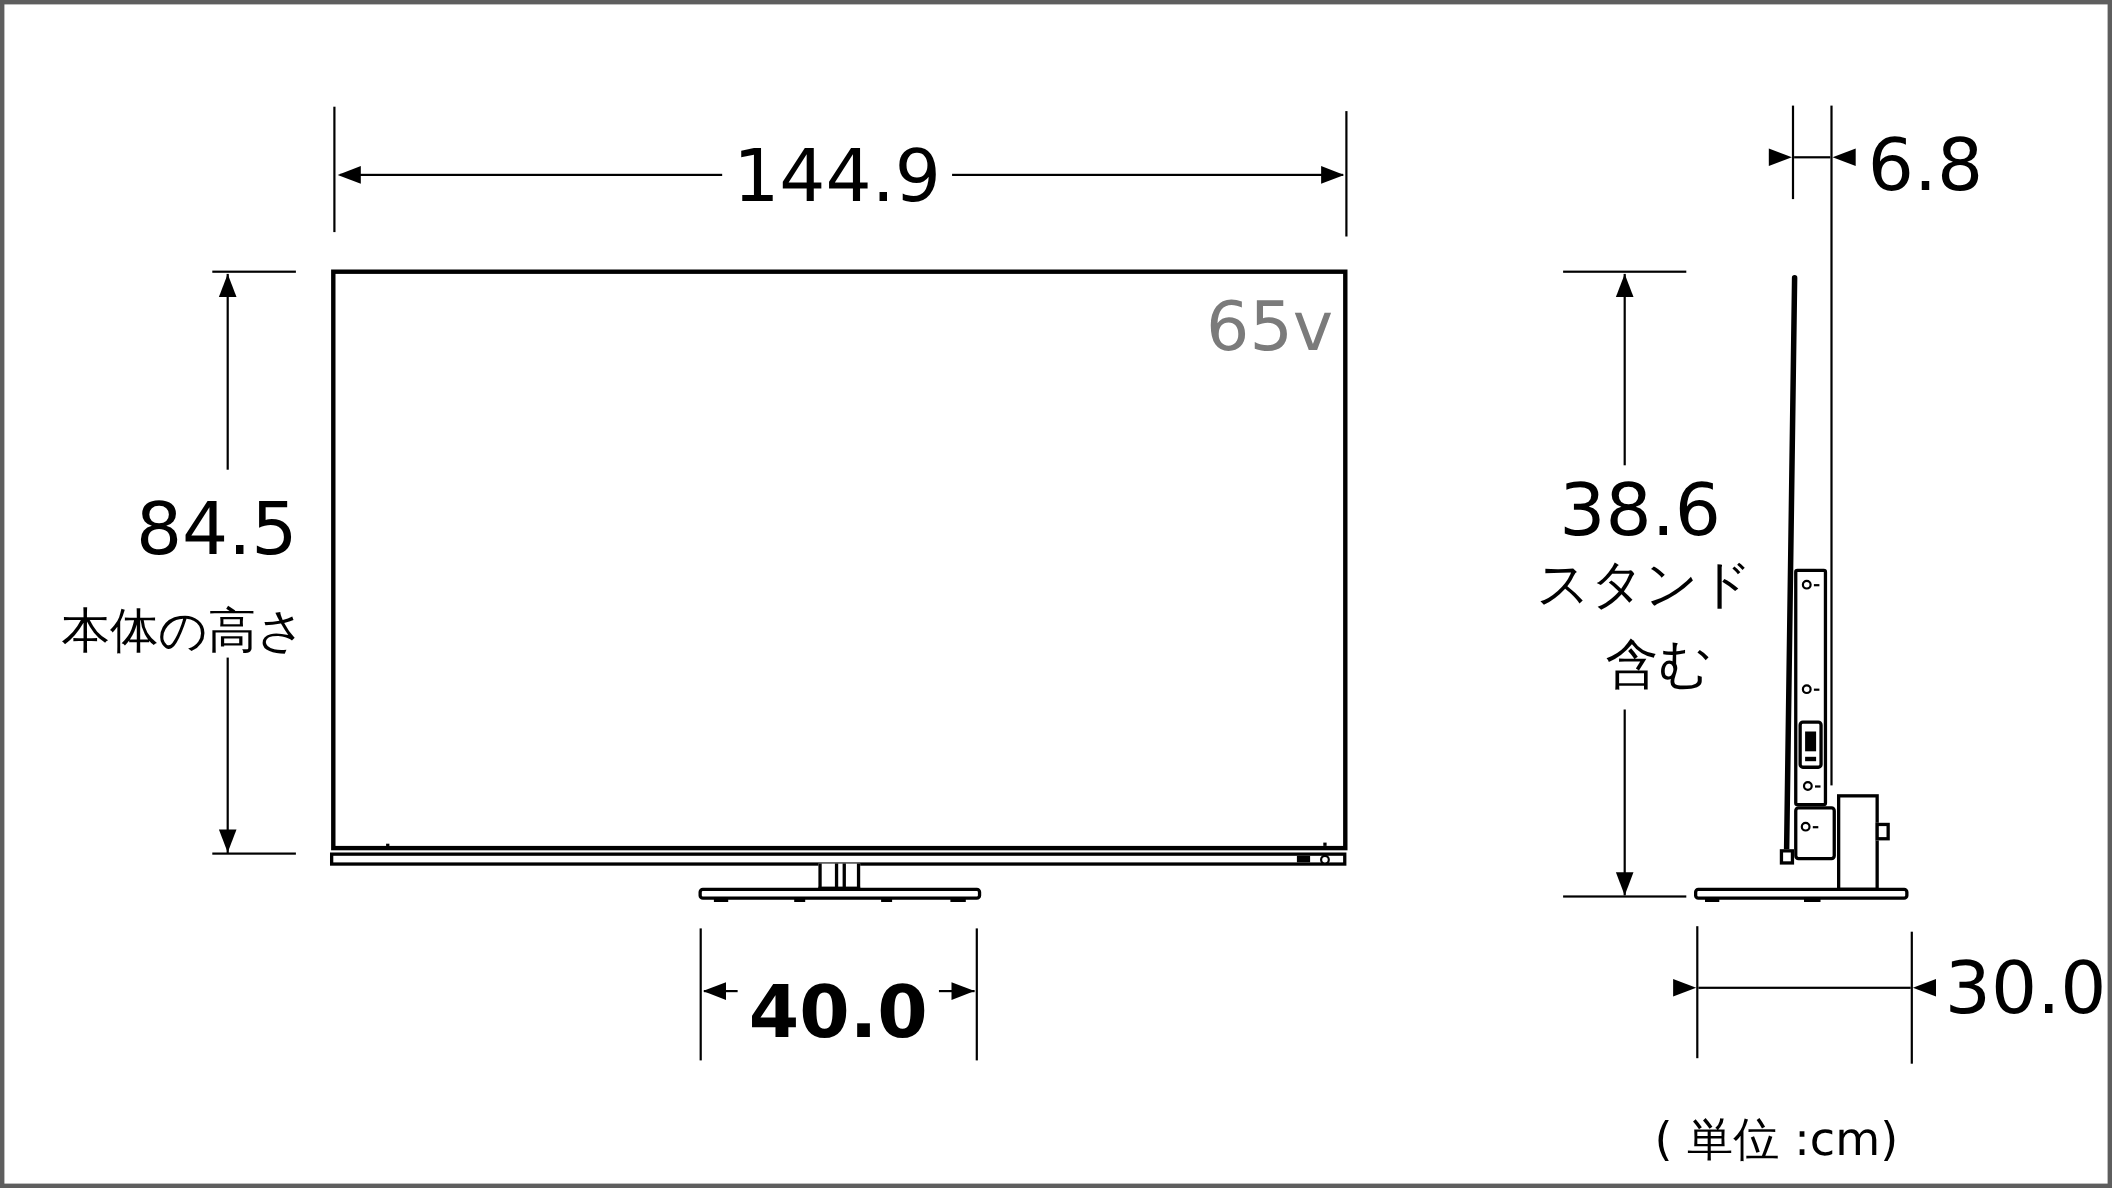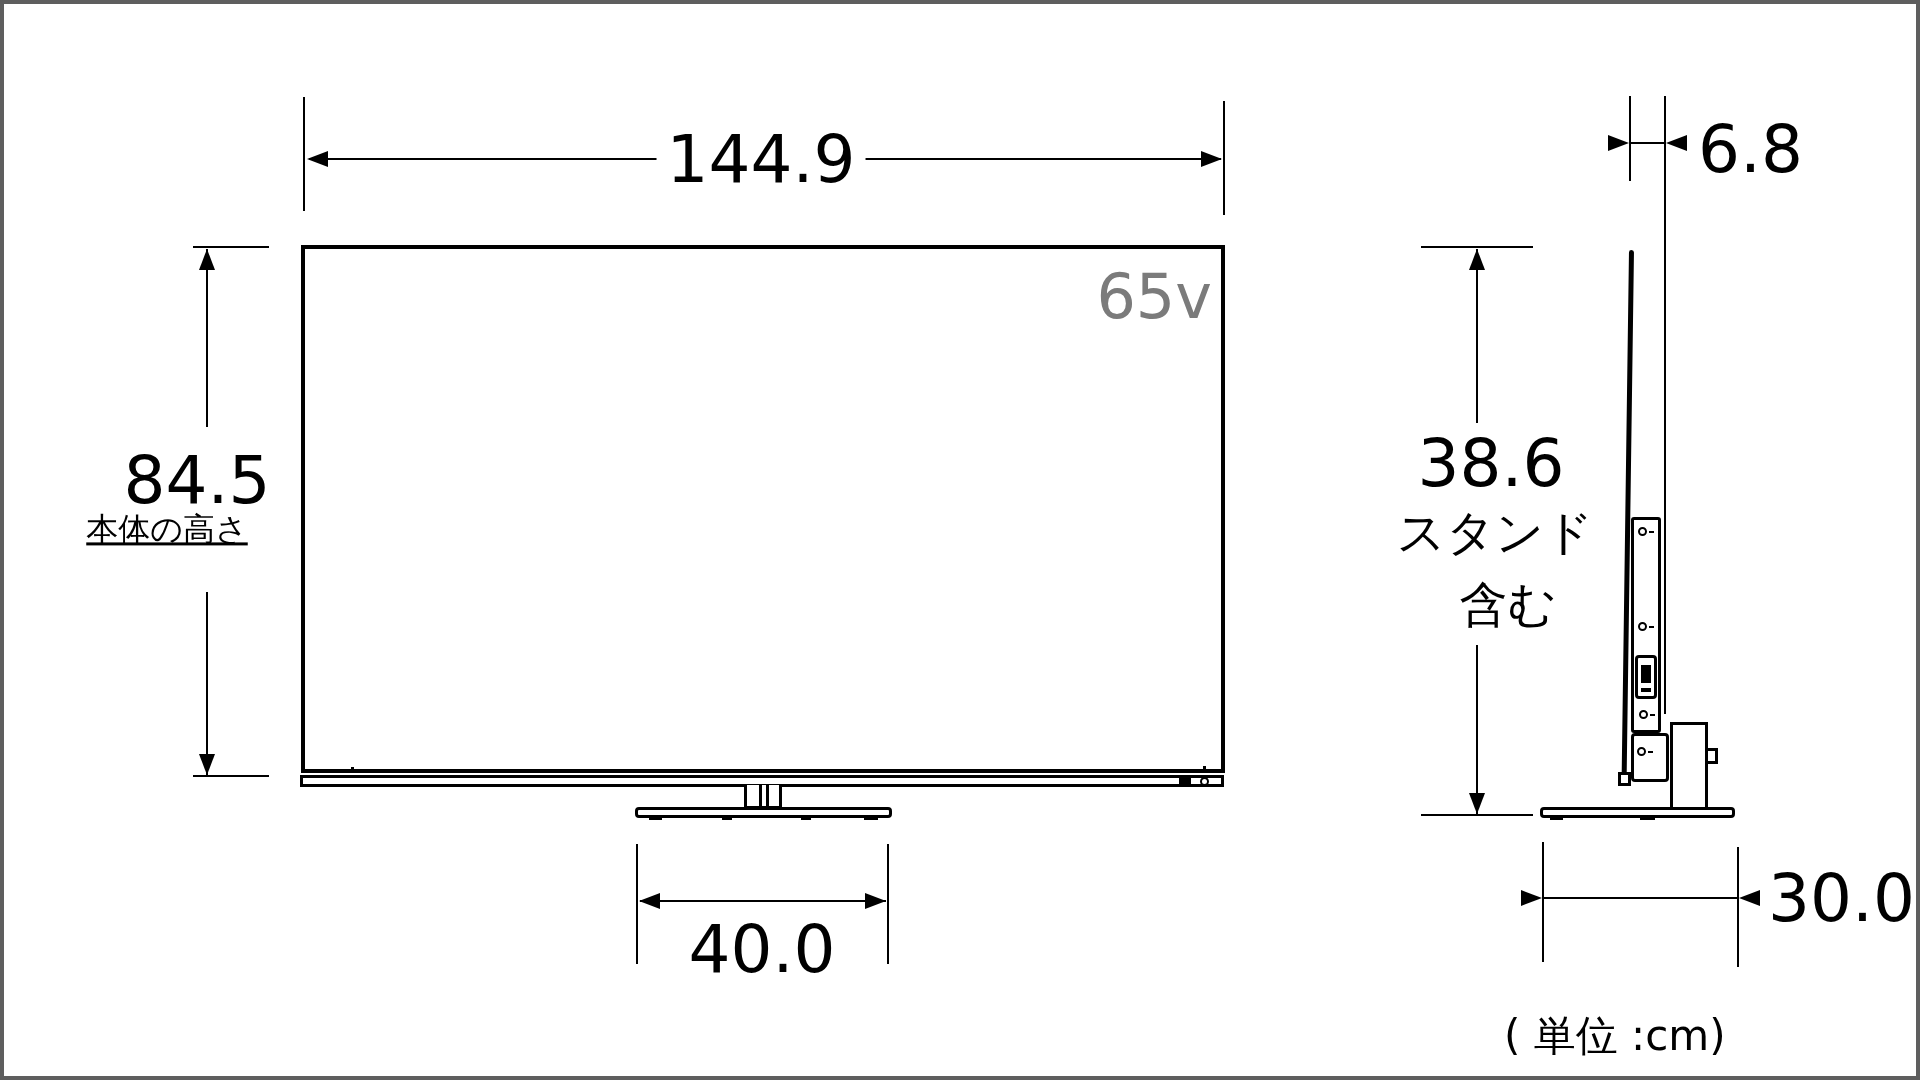--- a/index.html
+++ b/index.html
@@ -69,28 +69,28 @@
   <div class="arr r" style="left:1197px;top:147px;"></div>
   <span class="num" style="left:757px;top:156px;">144.9</span>
 
   <div class="hl" style="left:189px;top:242px;width:76px;"></div>
   <div class="hl" style="left:189px;top:771px;width:76px;"></div>
   <div class="vl" style="left:202px;top:245px;height:178px;"></div>
   <div class="vl" style="left:202px;top:588px;height:184px;"></div>
   <div class="arr u" style="left:195px;top:245px;"></div>
   <div class="arr d" style="left:195px;top:750px;"></div>
   <span class="num" style="left:193px;top:477px;text-align:center;">84.5</span>
-  <span class="jp" style="left:163px;top:526px;font-size:32px;text-decoration:underline;">本体の高さ</span>
+  <span class="jp" style="left:163px;top:570px;font-size:44px;">本体の高さ</span>
 
   <div class="vl" style="left:632px;top:840px;height:120px;"></div>
   <div class="vl" style="left:883px;top:840px;height:120px;"></div>
   <div class="hl" style="left:636px;top:896px;width:246px;"></div>
   <div class="arr l" style="left:635px;top:889px;"></div>
   <div class="arr r" style="left:861px;top:889px;"></div>
-  <span class="num" style="left:758px;top:946px;">40.0</span>
+  <span class="num" style="left:758px;top:916px;font-weight:bold;">40.0</span>
 
   <div class="fill" style="left:1625px;top:246px;width:5px;height:527px;border-radius:3px;transform:rotate(0.8deg);transform-origin:top center;"></div>
 
   <div class="box" style="left:1627px;top:513px;width:30px;height:216px;border-radius:3px;"></div>
   <div class="screw" style="left:1634px;top:523px;"></div>
   <div class="screw-dash" style="left:1645px;top:527px;"></div>
   <div class="screw" style="left:1634px;top:618px;"></div>
   <div class="screw-dash" style="left:1645px;top:622px;"></div>
   <div class="screw" style="left:1635px;top:706px;"></div>
   <div class="screw-dash" style="left:1646px;top:710px;"></div>

